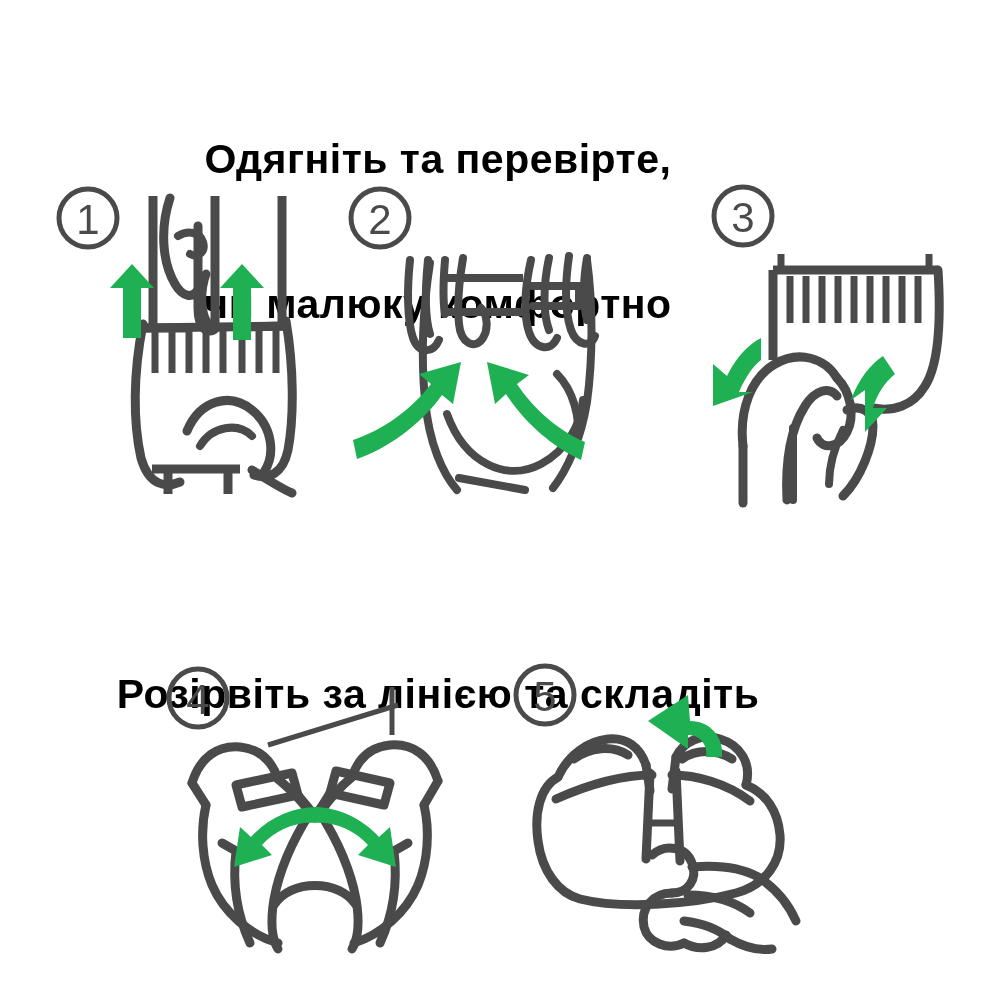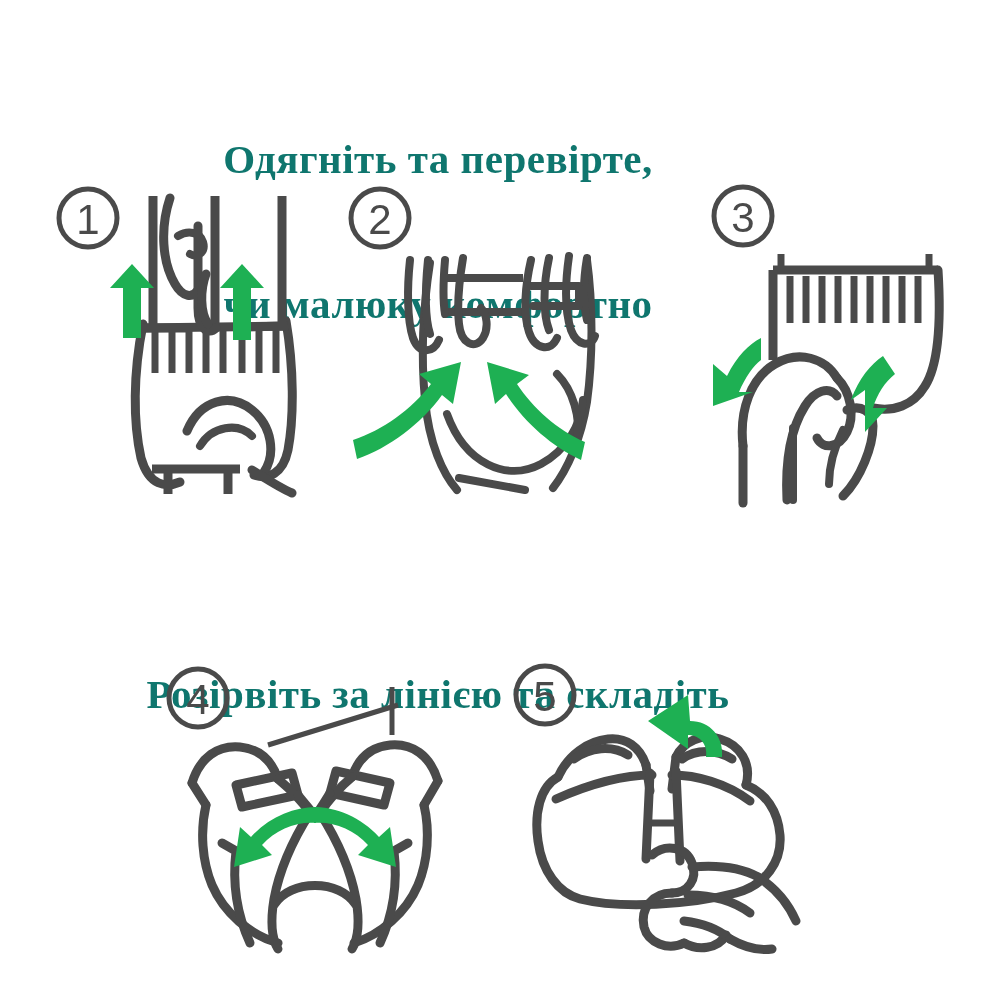--- a/index.html
+++ b/index.html
@@ -17,22 +17,22 @@
     position: relative;
     width: 1000px;
     height: 1000px;
     background: #ffffff;
   }
   .heading {
     position: absolute;
     left: 0;
     width: 876px;
     text-align: center;
-    color: #0f766e;
-    font-family: Liberation Serif, serif;
+    color: #000000;
+    font-family: Liberation Sans, sans-serif;
     font-weight: bold;
     letter-spacing: 0.5px;
     white-space: pre;
     line-height: 1.18;
     user-select: none;
   }
   #heading-1 {
     top: 38px;
     font-size: 41px;
   }

